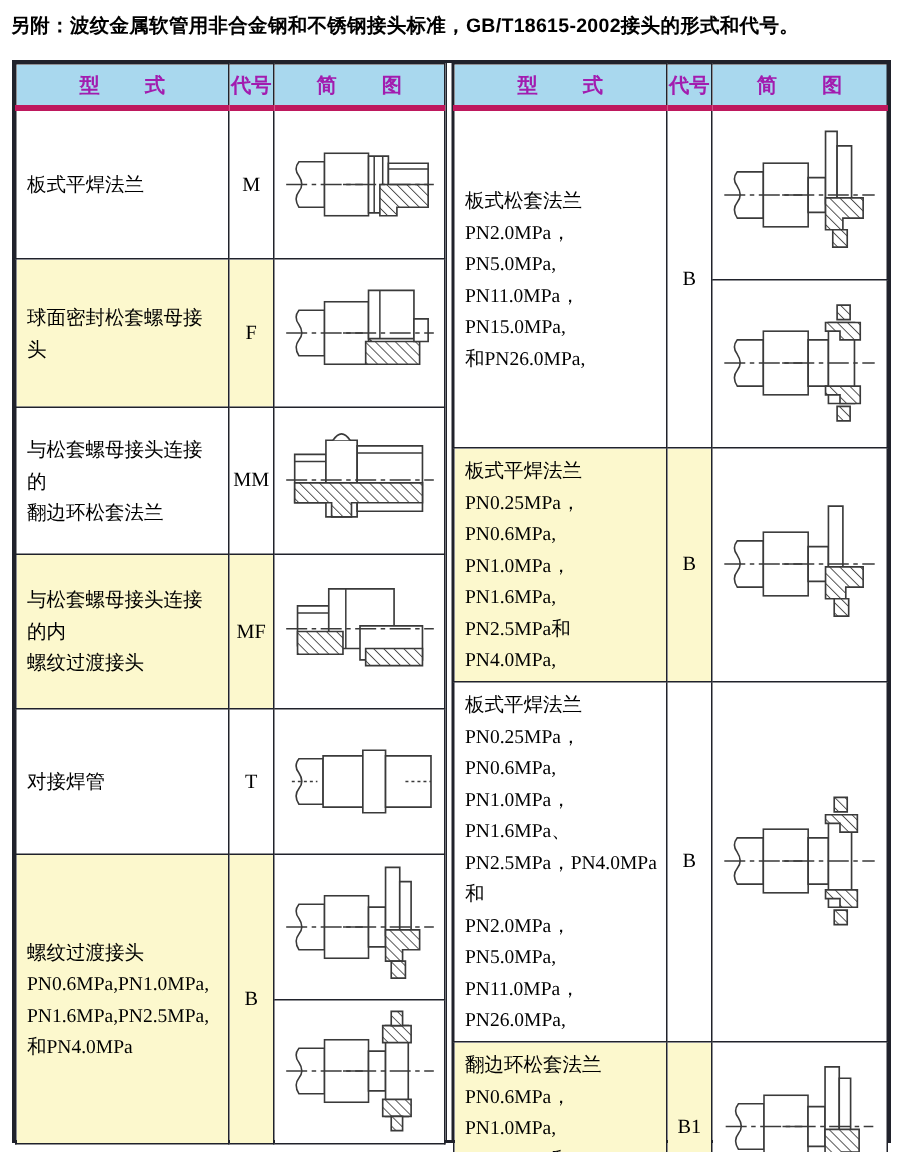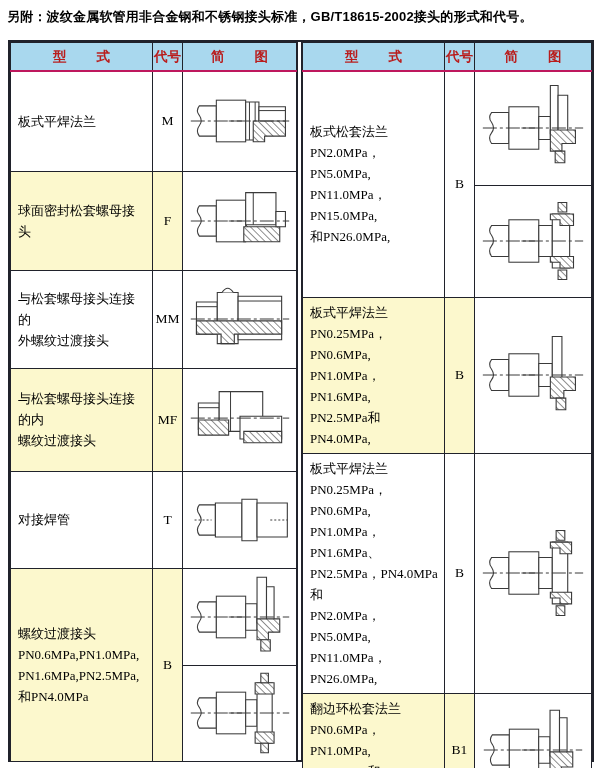--- a/index.html
+++ b/index.html
@@ -16,23 +16,23 @@
   .tables{
     position:absolute;left:8px;top:40px;width:582px;height:718px;
     display:flex;border:2px solid #20222b;background:#fff;
   }
   .gap{width:3px;background:#fff;border-left:1px solid #20222b;border-right:1px solid #20222b;}
   table{border-collapse:collapse;table-layout:fixed;height:714px;}
   .t-left{width:286px;}
   .t-right{width:289px;}
   th,td{border:1px solid #20222b;padding:0;overflow:hidden;}
   th{
-    height:27px;background:#A9D8EE;color:#b91c1c;
+    height:27px;background:#A9D8EE;color:#a21caf;
     font-size:13.5px;font-weight:bold;white-space:pre;
-    border-bottom:2px solid #be185d;
+    border-bottom:4px solid #be185d;
   }
   td.type{
     text-align:left;vertical-align:middle;padding:4px 5px 4px 7px;
     font-family:"Liberation Serif",serif;font-size:13px;line-height:21px;
     white-space:pre-line;
   }
   td.code{
     text-align:center;vertical-align:middle;
     font-family:"Liberation Serif",serif;font-size:13.5px;
   }
@@ -107,21 +107,21 @@
           <path class="thin" d="M62,50 q8,6 4,14"></path>
           <rect class="hatch" x="60" y="52" width="38" height="16"></rect>
           <rect class="outline" x="94" y="36" width="10" height="16"></rect>
           <path class="cl" d="M4,46 H108"></path>
         </svg>
       </td>
     </tr>
 
     <tr style="height:98px">
       <td class="type">与松套螺母接头连接的
-外螺纹过渡接头</td>
+翻边环松套法兰</td>
       <td class="code">MM</td>
       <td class="diag-cell">
         <svg class="diag" viewBox="0 0 112 92" width="106" height="88">
           <rect class="outline" x="10" y="28" width="22" height="34"></rect>
           <line class="thin" x1="10" y1="33" x2="32" y2="33"></line>
           <rect class="outline" x="32" y="18" width="22" height="54"></rect>
           <path class="outline" d="M37,18 q6,-9 12,0"></path>
           <rect class="outline" x="54" y="22" width="46" height="46"></rect>
           <line class="thin" x1="54" y1="27" x2="100" y2="27"></line>
           <polygon class="hatch" points="10,48 100,48 100,62 50,62 50,72 36,72 36,62 10,62"></polygon>

